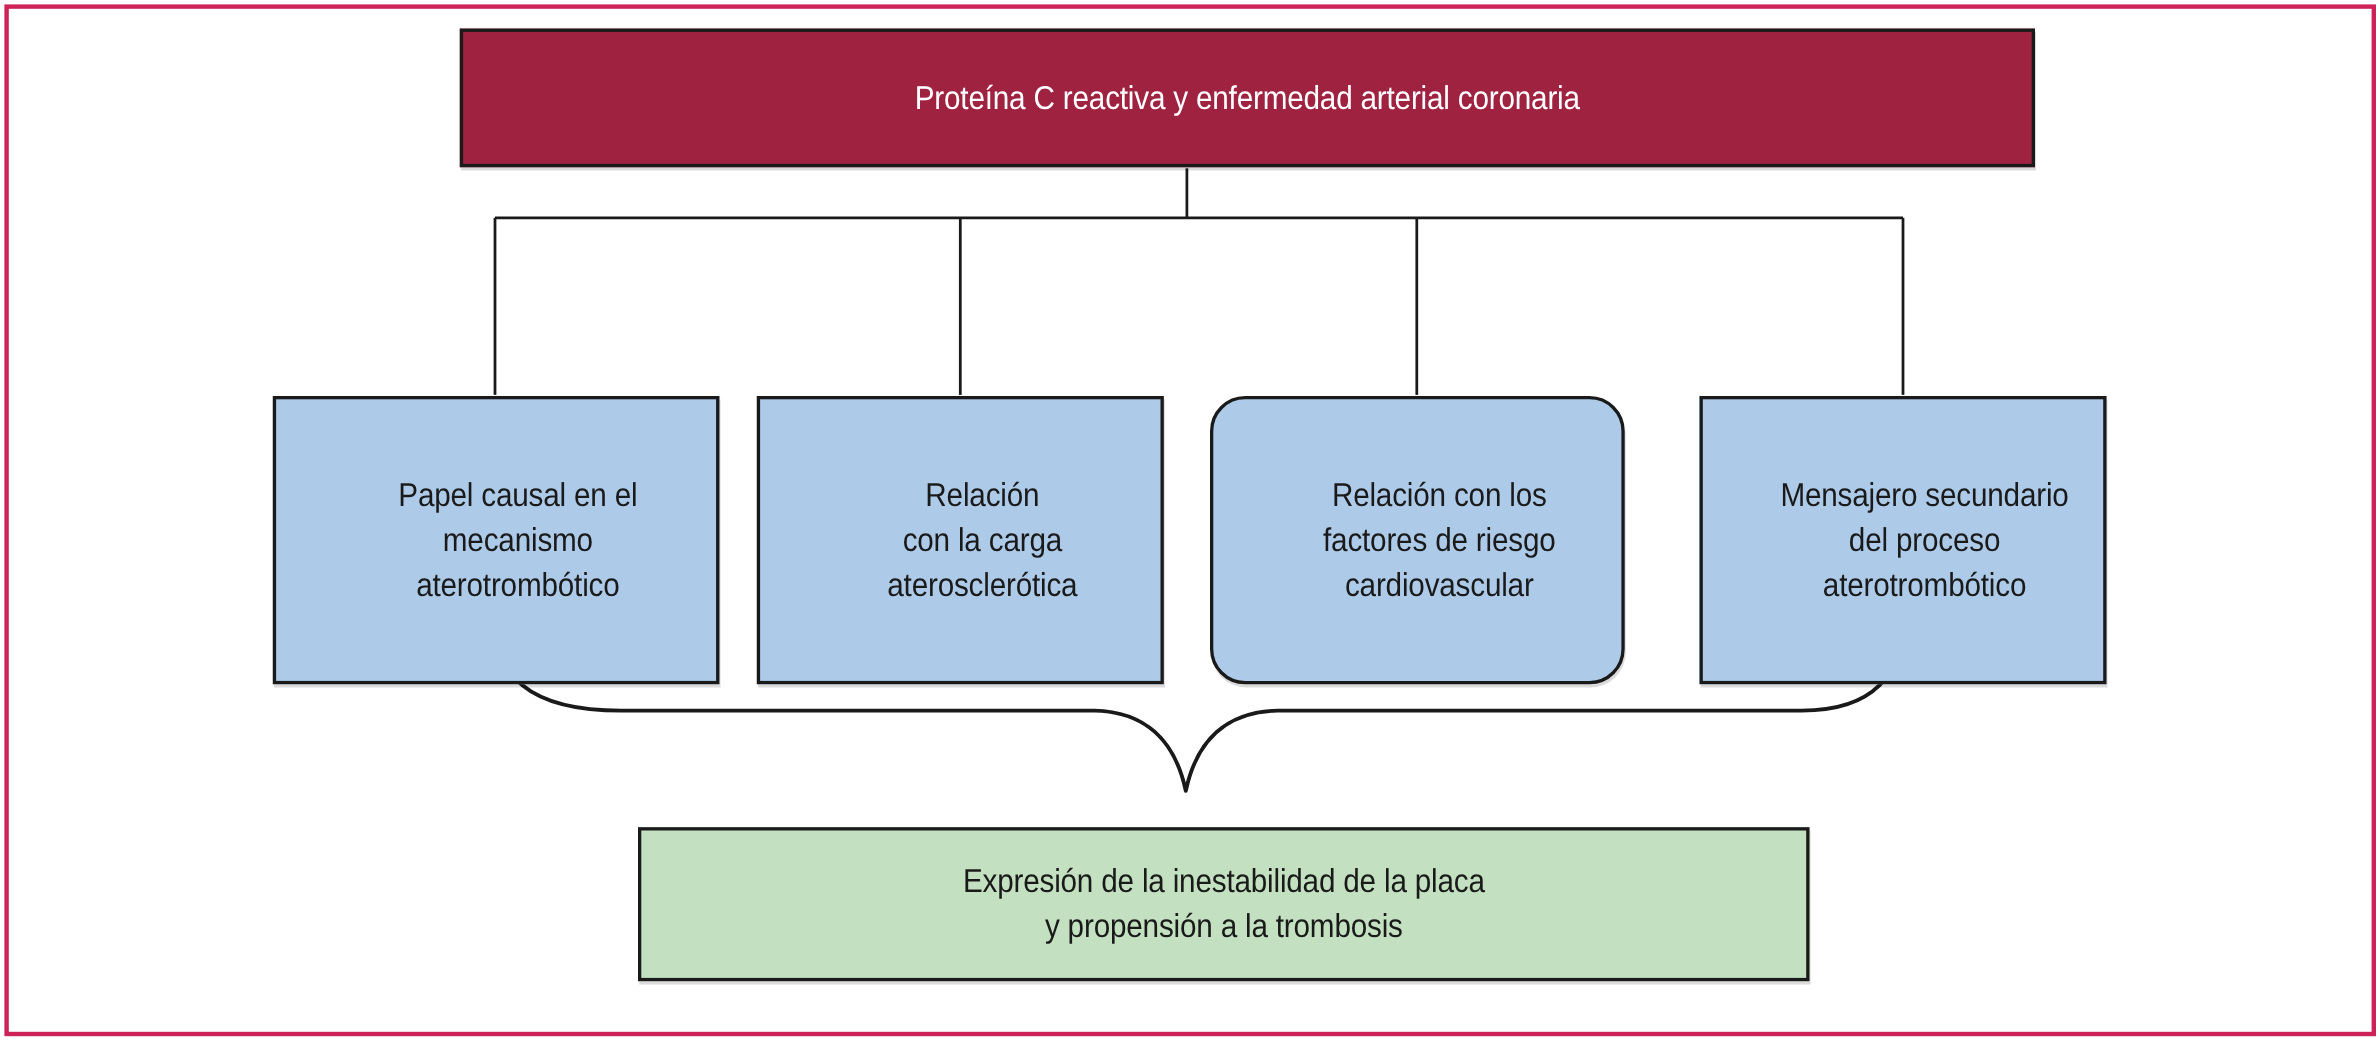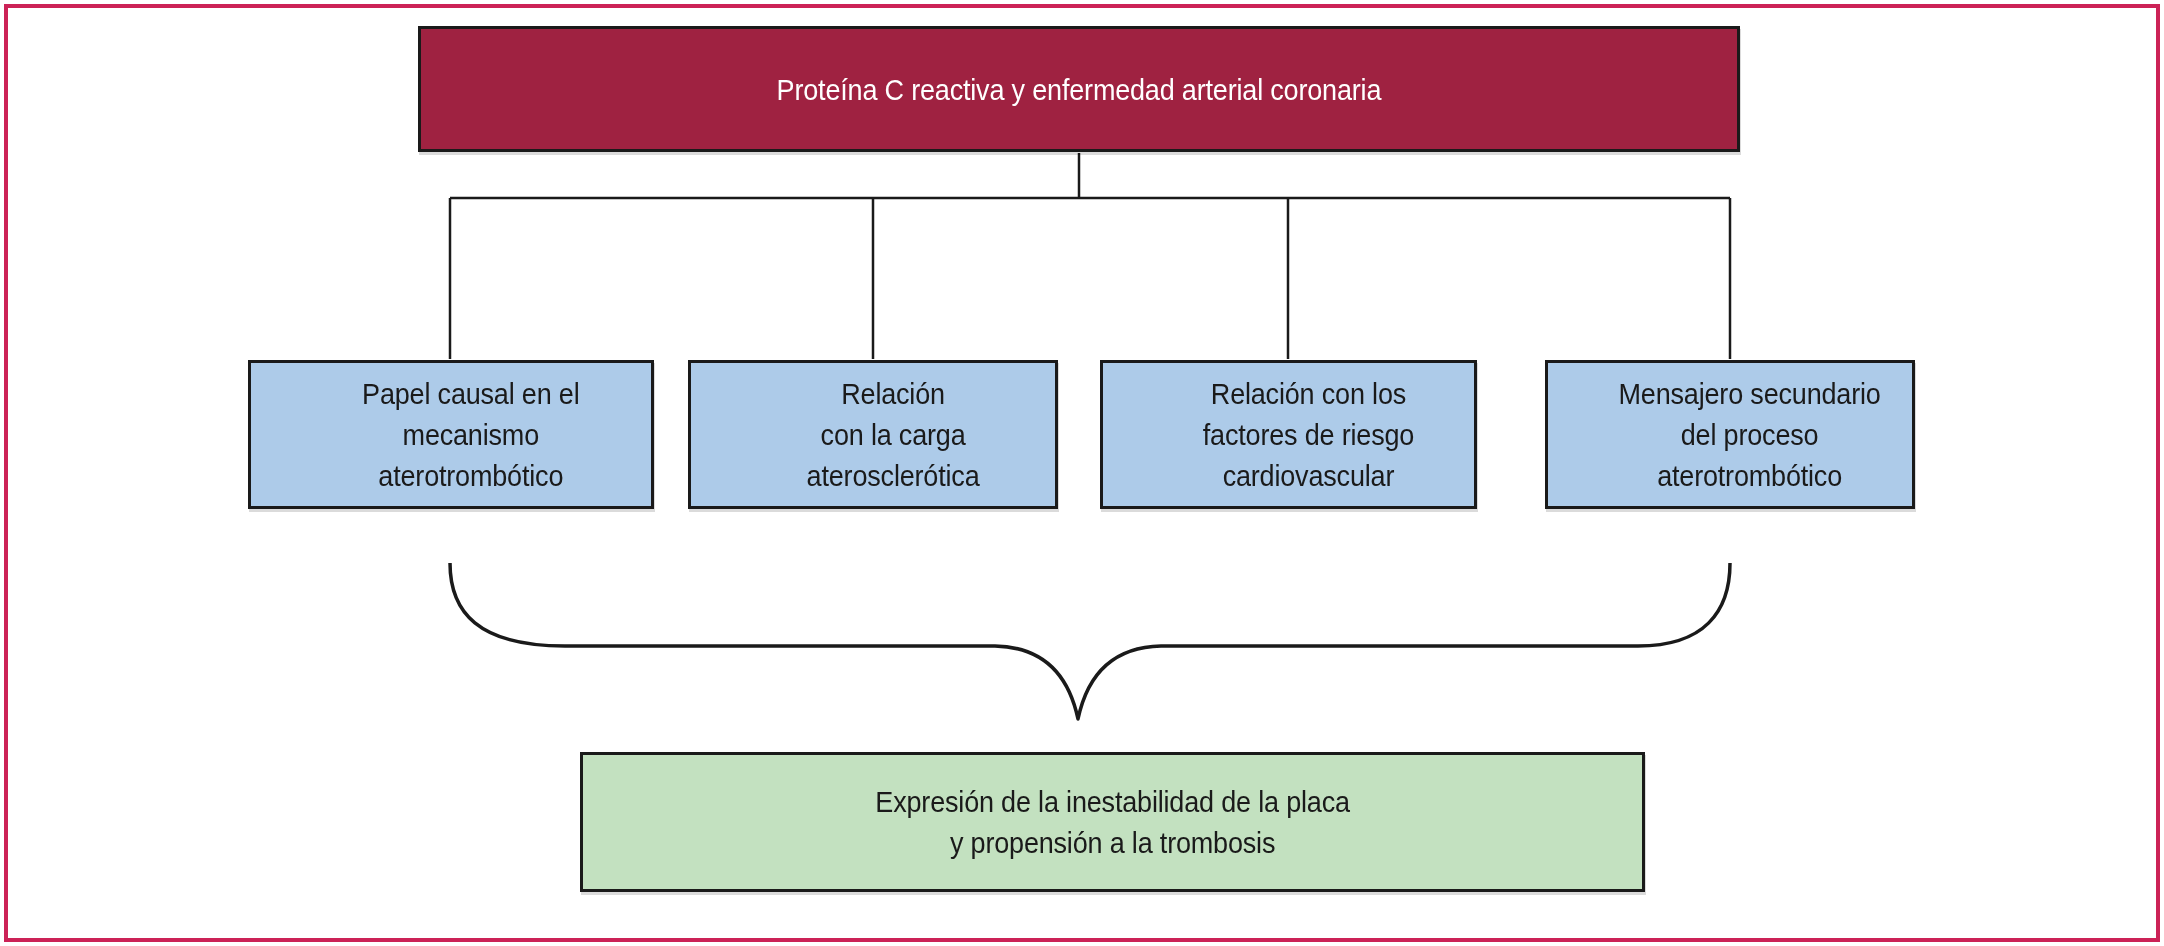--- a/index.html
+++ b/index.html
@@ -45,35 +45,35 @@
     white-space: pre-line;
     font-size: 30px;
     line-height: 41px;
     letter-spacing: -0.2px;
     color: var(--text, #1a1a1a);
     transform: scaleX(0.9);
     transform-origin: center center;
   }
   .title-box {
     left: 418px; top: 26px;
-    width: 1322px; height: 126px;
+    width: 1432px; height: 126px;
     background: var(--title-fill, #9f2241);
   }
   .title-box .label {
     color: var(--title-text, #ffffff);
   }
   .branch {
     top: 360px;
-    height: 149px;
+    height: 262px;
     background: var(--branch-fill, #adcbe9);
     padding-left: 40px;
   }
   .branch-1 { left: 248px;  width: 406px; }
   .branch-2 { left: 688px;  width: 370px; }
-  .branch-3 { left: 1100px; width: 377px; }
+  .branch-3 { left: 1100px; width: 377px; border-radius: 32px; }
   .branch-4 { left: 1545px; width: 370px; text-align: center; }
   .outcome-box {
     left: 580px; top: 752px;
     width: 1065px; height: 140px;
     background: var(--outcome-fill, #c3e1c0);
   }
 </style>
 </head>
 <body>
 

